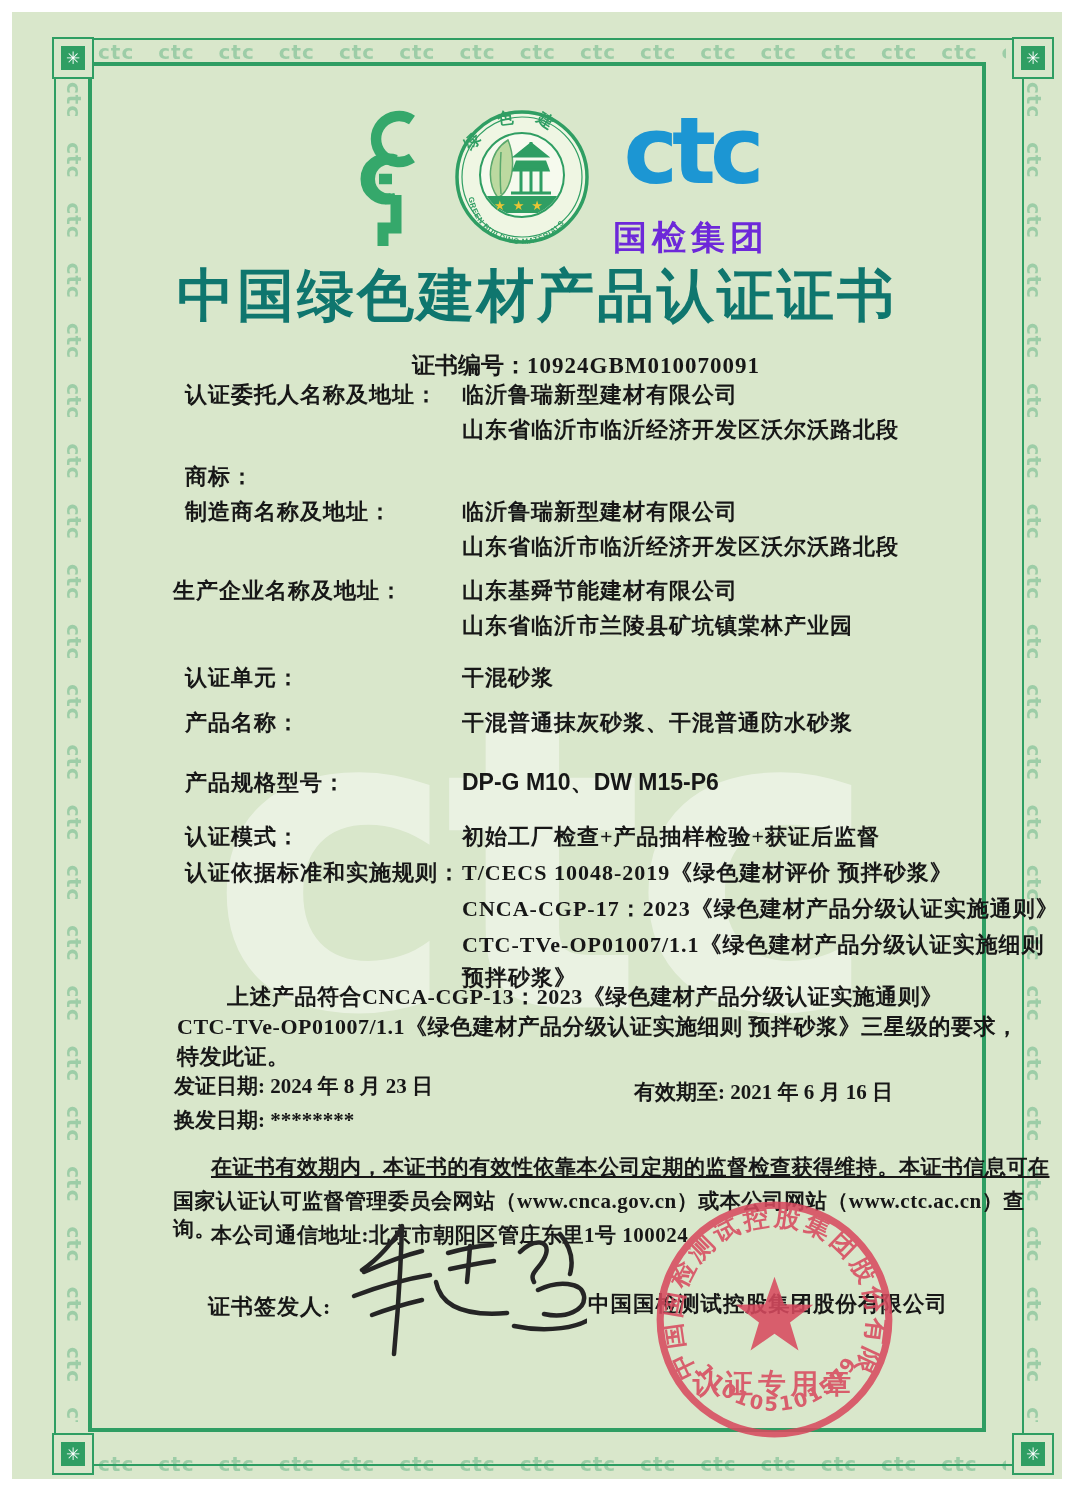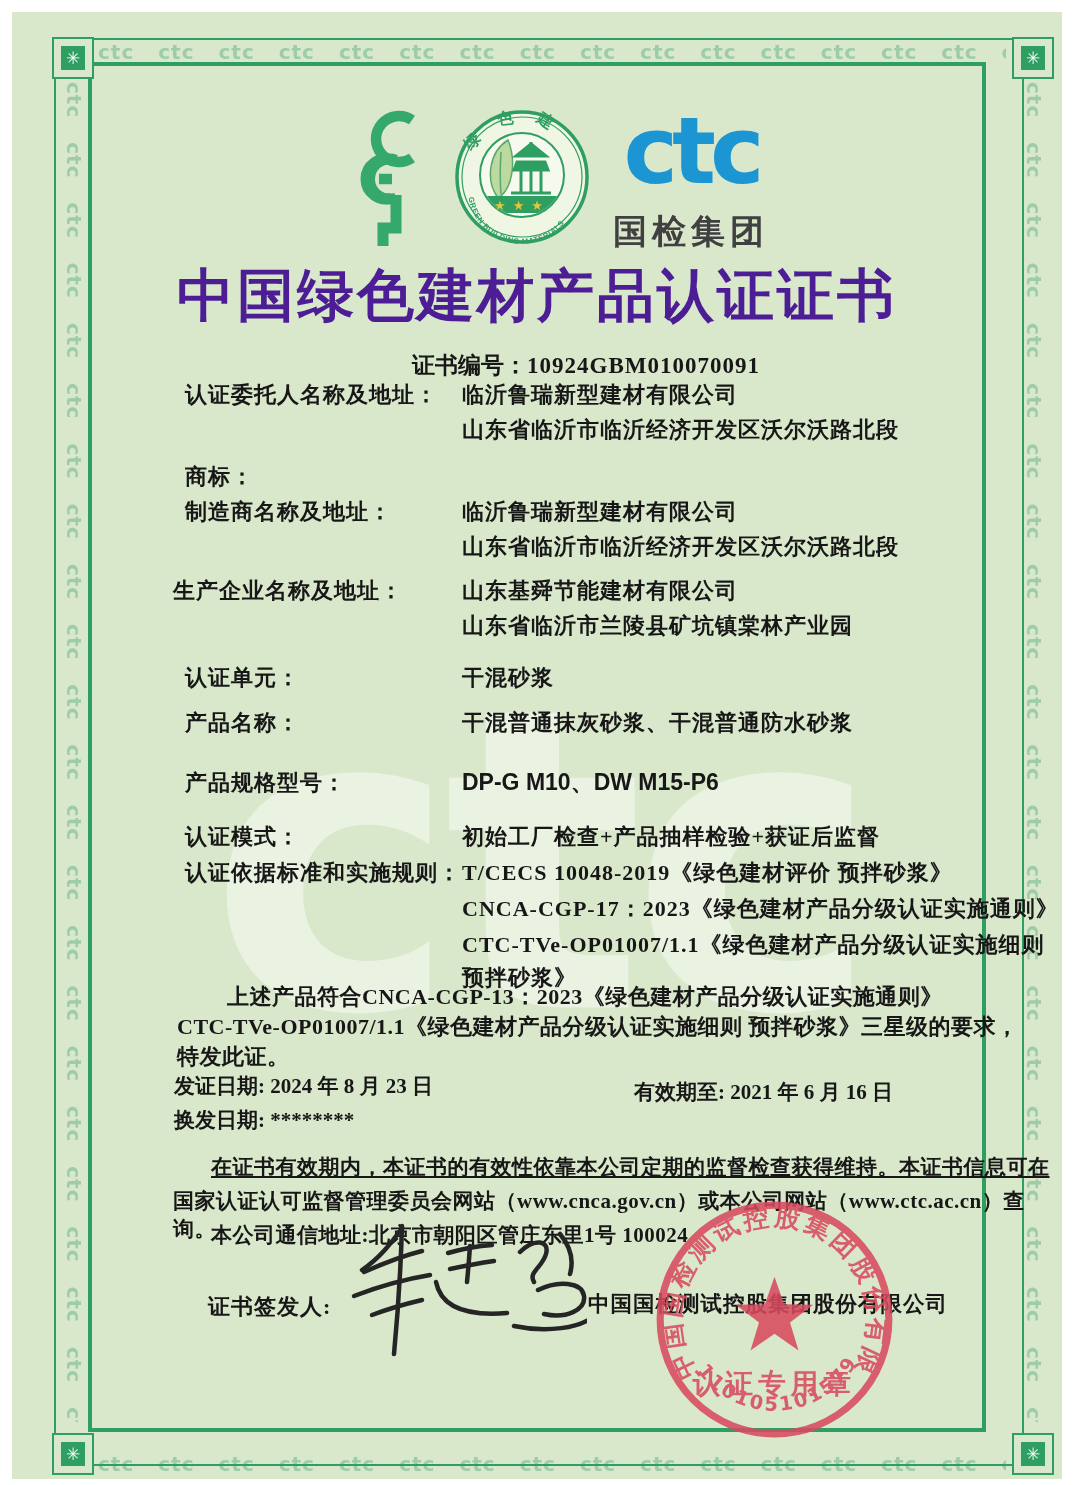--- a/index.html
+++ b/index.html
@@ -25,24 +25,24 @@
   .watermark{position:absolute;left:50%;top:850px;transform:translate(-50%,-50%);
              font-family:"DejaVu Sans",sans-serif;font-weight:700;font-size:420px;letter-spacing:-14px;
              color:rgba(255,255,255,0.45);z-index:0;user-select:none;}
   
   .abs{position:absolute;z-index:2;}
   .gp-logo{left:334px;top:92px;}
   .badge{left:441px;top:96px;}
   .ctc-logo{left:594px;top:98px;width:170px;text-align:center;}
   .ctc-word{font-family:"DejaVu Sans",sans-serif;font-weight:700;font-size:92px;line-height:0.92;
             letter-spacing:-6px;color:#1c96d3;}
-  .ctc-sub{margin-top:14px;font-family:"Liberation Sans","DejaVu Sans",sans-serif;font-weight:900;
-           font-size:34px;letter-spacing:5px;color:#404040;}
+  .ctc-sub{margin-top:20px;font-family:"Liberation Sans","DejaVu Sans",sans-serif;font-weight:900;
+           font-size:34px;letter-spacing:5px;color:#6d28d9;}
   .title{left:0;right:0;top:246px;text-align:center;font-weight:900;font-size:57px;letter-spacing:3px;
-         color:#4c1d95;font-family:"Liberation Serif","DejaVu Serif",serif;}
+         color:#0f766e;font-family:"Liberation Serif","DejaVu Serif",serif;}
   .certno{left:400px;top:338px;font-size:23px;font-weight:700;}
   .certno .num{font-family:"Liberation Serif",serif;letter-spacing:1px;}
   
   .lbl{font-size:22px;font-weight:700;letter-spacing:1px;}
   .val{font-size:22px;font-weight:700;letter-spacing:1px;}
   .latin{font-family:"Liberation Sans","DejaVu Sans",sans-serif;font-size:22px;font-weight:700;letter-spacing:0;}
   .stmt{font-size:22px;font-weight:700;letter-spacing:0.5px;}
   .dateline{font-size:21px;font-weight:700;}
   .foot{font-size:21px;font-weight:700;letter-spacing:0.5px;}
   .company{font-size:21.5px;font-weight:700;letter-spacing:1px;z-index:2;}

